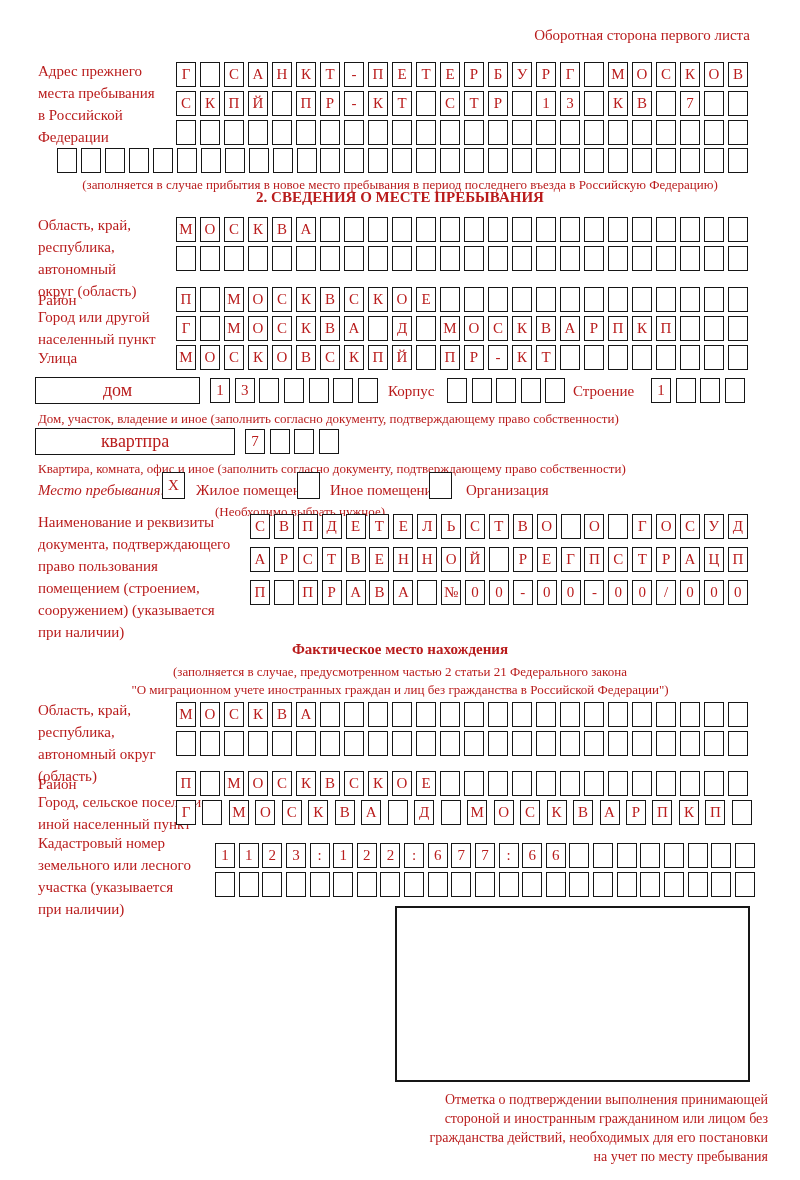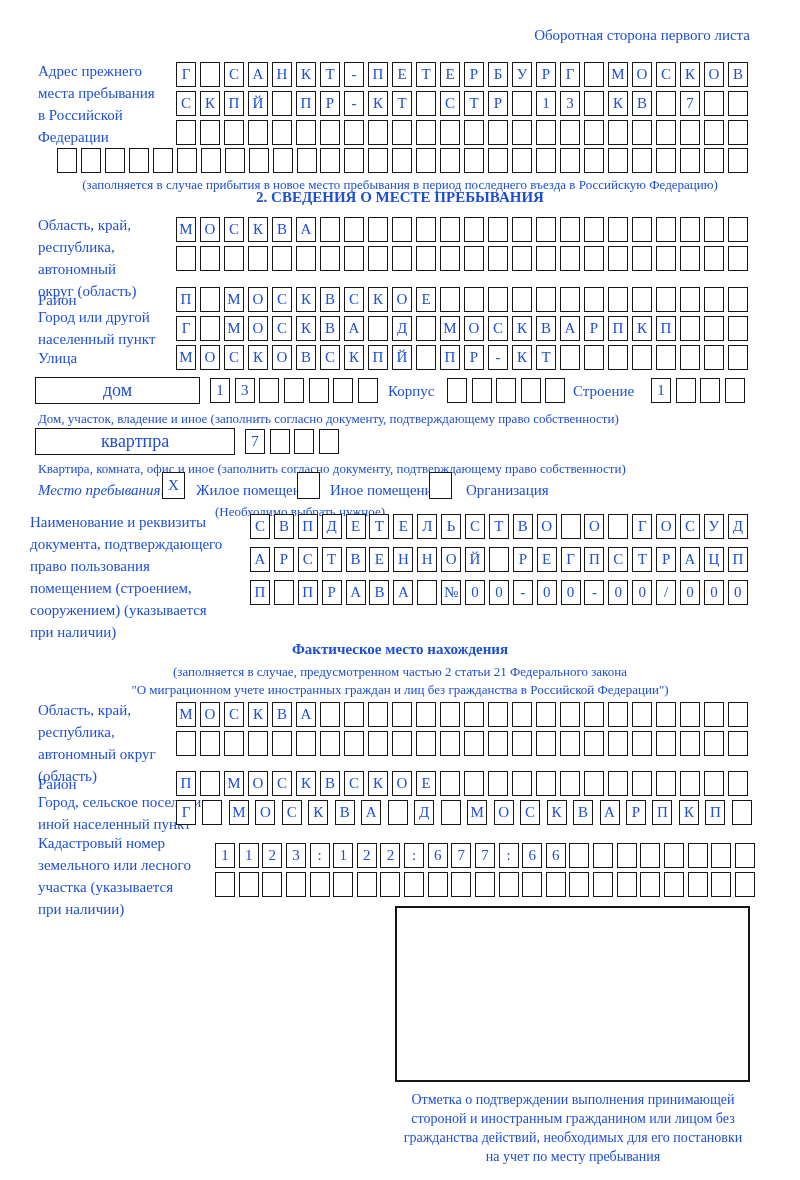--- a/index.html
+++ b/index.html
@@ -1,18 +1,18 @@
 <!DOCTYPE html>
 <html><head>
 <meta charset="utf-8">
 <style>
   html,body{margin:0;padding:0;background:#fff;}
   .page{
     position:relative;width:800px;height:1180px;background:#fff;
-    font-family:"Liberation Serif","DejaVu Serif",serif;color:#1d4ed8;overflow:hidden;
+    font-family:"Liberation Serif","DejaVu Serif",serif;color:#b91c1c;overflow:hidden;
   }
   .abs{position:absolute;}
   .lbl{font-size:15px;line-height:22px;white-space:pre-line;}
   .note{font-size:13px;line-height:17px;}
   .bold{font-weight:bold;}
   .center{text-align:center;}
   .right{text-align:right;}
   .grid{display:flex;justify-content:space-between;}
   .cell{
     width:20px;height:25px;border:1.6px solid #161616;box-sizing:border-box;
@@ -333,21 +333,21 @@
 
   <div class="abs lbl" style="left:38px;top:479px;width:140px;font-style:italic;">Место пребывания:</div>
   <div class="abs chk" style="left:162px;top:472px;">X</div>
   <div class="abs lbl" style="left:196px;top:479px;width:135px;">Жилое помещение</div>
   <div class="abs chk" style="left:297px;top:472px;"></div>
   <div class="abs lbl" style="left:330px;top:479px;width:130px;">Иное помещение</div>
   <div class="abs chk" style="left:429px;top:472px;"></div>
   <div class="abs lbl" style="left:466px;top:479px;width:120px;">Организация</div>
   <div class="abs note center" style="left:150px;top:503px;width:300px;">(Необходимо выбрать нужное)</div>
 
-  <div class="abs lbl" style="left:30px;top:511px;width:210px;">Наименование и реквизиты
+  <div class="abs lbl" style="left:38px;top:511px;width:210px;">Наименование и реквизиты
 документа, подтверждающего
 право пользования
 помещением (строением,
 сооружением) (указывается
 при наличии)</div>
   <div class="abs grid" style="left:250px;top:514px;width:498px;">
       <span class="cell">С</span>
       <span class="cell">В</span>
       <span class="cell">П</span>
       <span class="cell">Д</span>
@@ -581,18 +581,18 @@
       <span class="cell"></span>
       <span class="cell"></span>
       <span class="cell"></span>
       <span class="cell"></span>
       <span class="cell"></span>
       <span class="cell"></span>
       <span class="cell"></span>
     </div>
 
   <div class="abs stamp" style="left:395px;top:906px;width:355px;height:176px;"></div>
-  <div class="abs note center" style="left:378px;top:1090px;width:390px;white-space:pre-line;line-height:19px;font-size:14px;">Отметка о подтверждении выполнения принимающей
+  <div class="abs note center" style="left:378px;top:1090px;width:390px;white-space:pre-line;line-height:19px;font-size:14px;text-align:right;">Отметка о подтверждении выполнения принимающей
 стороной и иностранным гражданином или лицом без
 гражданства действий, необходимых для его постановки
 на учет по месту пребывания</div>
 
 </div>
 
 </body></html>

